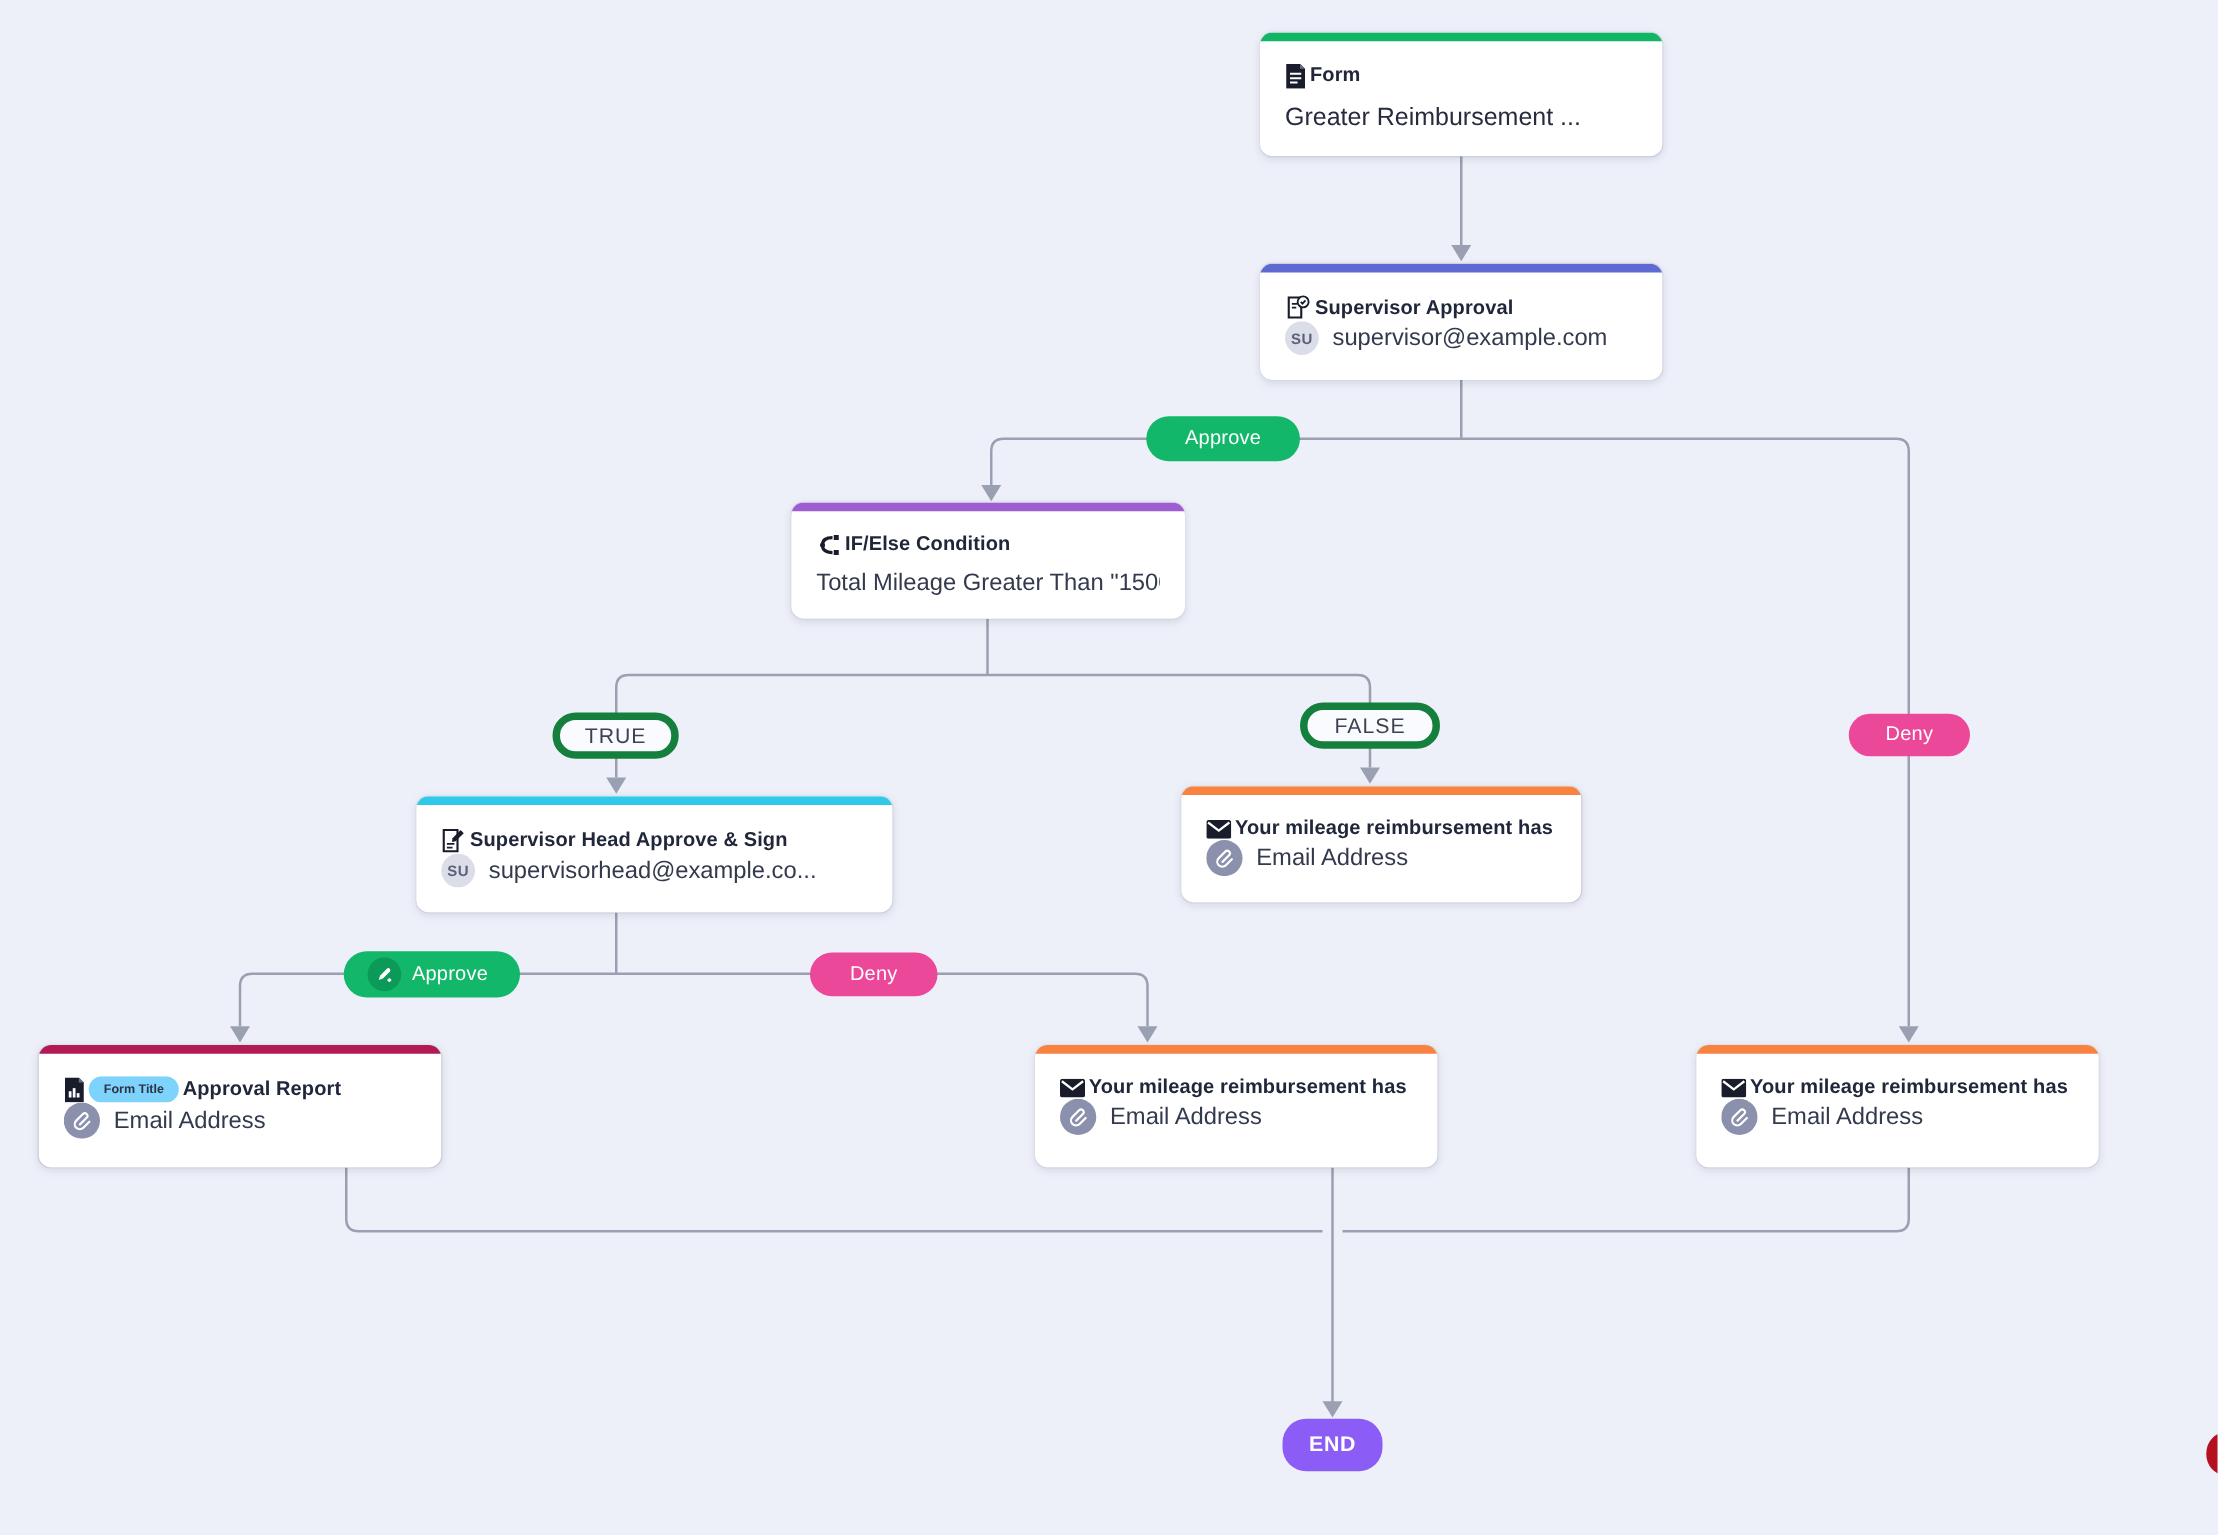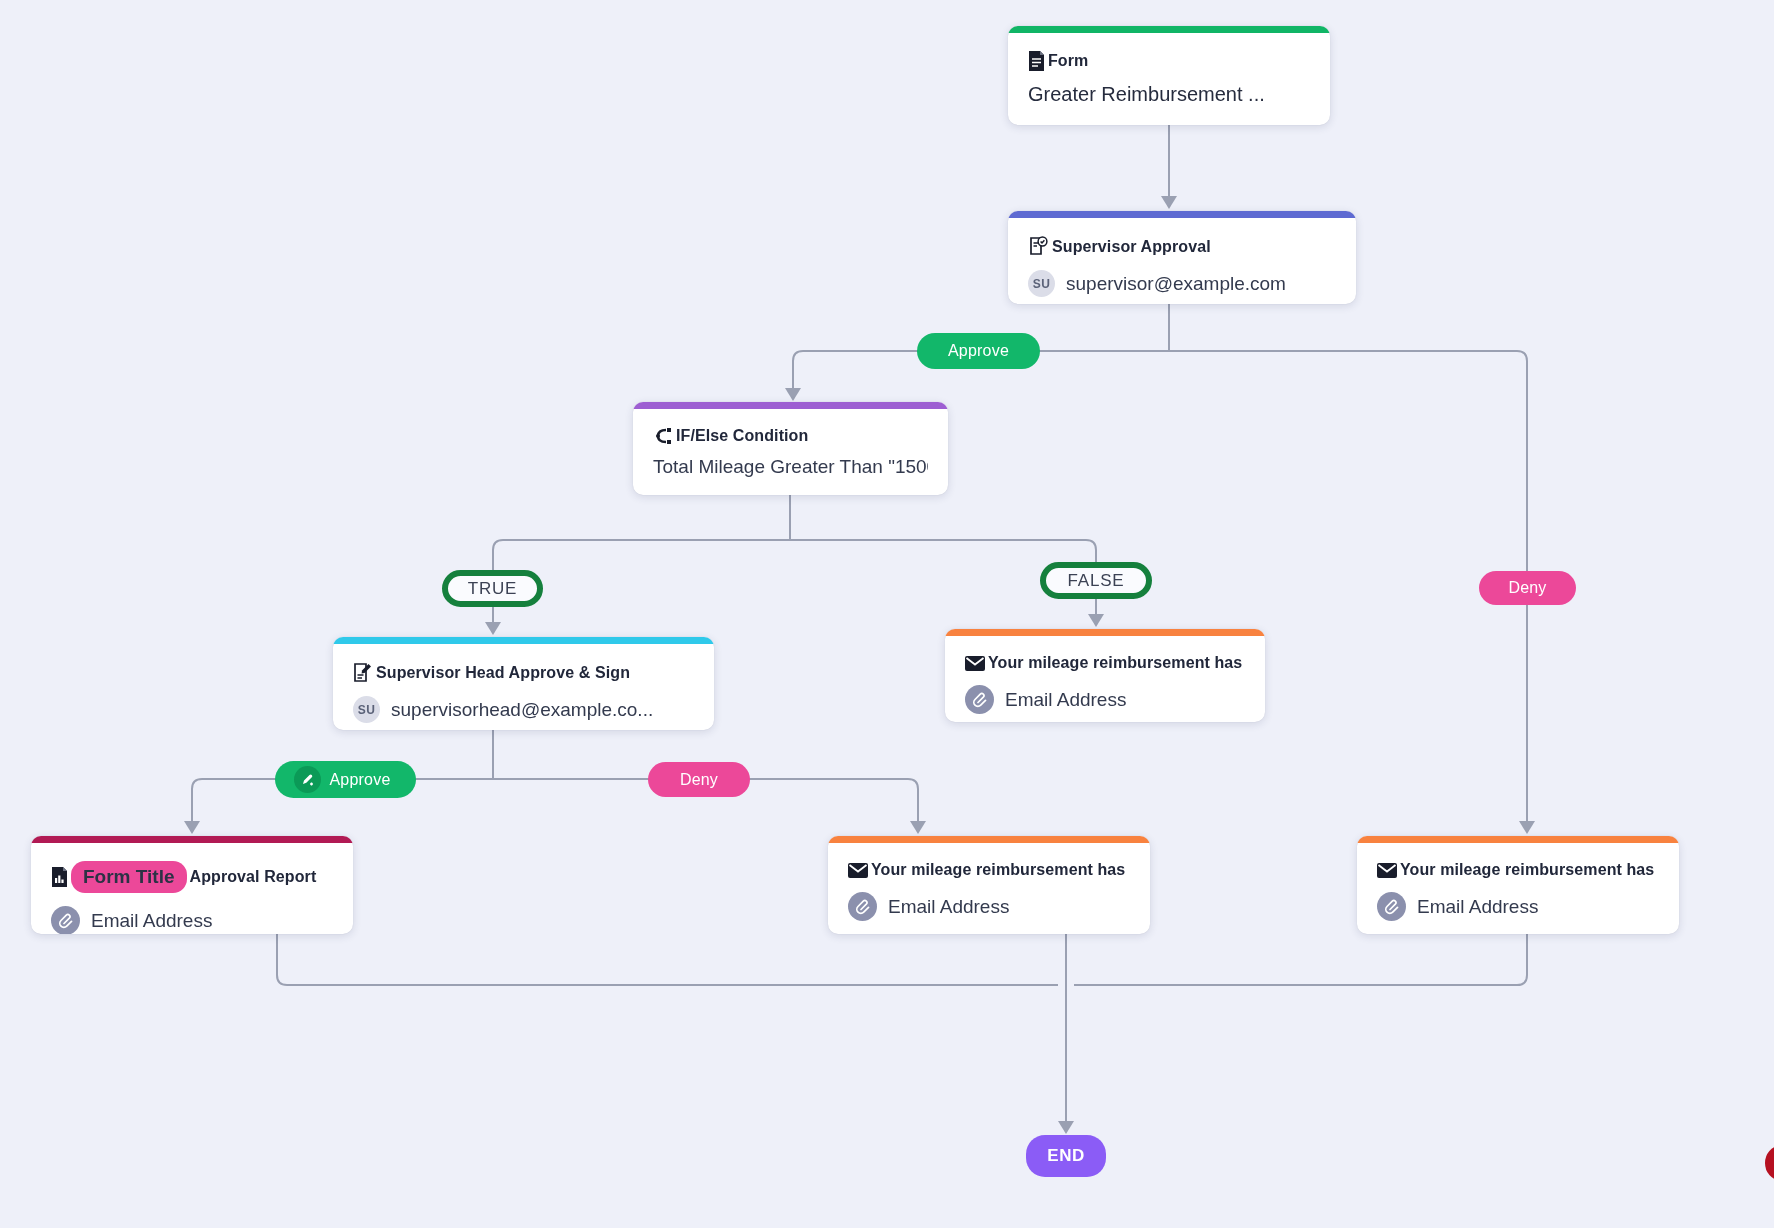--- a/index.html
+++ b/index.html
@@ -14,33 +14,33 @@
     box-shadow:0 2px 8px rgba(45,50,90,.14), 0 0 1px rgba(45,50,90,.18);
     z-index:2; padding:17px 20px 14px 20px; overflow:hidden;
   }
   .node::before {
     content:""; position:absolute; left:0; top:0; right:0; height:7px;
     background:var(--accent,#888); border-radius:10px 10px 0 0;
   }
   .node-head { display:flex; align-items:center; gap:3px; margin-top:8px; white-space:nowrap; overflow:hidden; }
   .node-title { font-weight:bold; font-size:16px; color:#21273a; letter-spacing:.1px; }
   .node-big-title { font-size:20px; color:#262c3e; margin-top:12px; white-space:nowrap; overflow:hidden; }
-  .node-sub { display:flex; align-items:center; gap:11px; margin-top:13px; white-space:nowrap; overflow:hidden; }
+  .node-sub { display:flex; align-items:center; gap:11px; white-space:nowrap; overflow:hidden; }
   .node-sub-text { font-size:19px; color:#333a4e; }
   .avatar {
     width:27px; height:27px; border-radius:50%; background:#dbdde8; color:#5b6278;
     font-size:12px; font-weight:bold; display:flex; align-items:center; justify-content:center;
     flex:0 0 auto; letter-spacing:.3px;
   }
   .clip-badge {
     width:29px; height:29px; border-radius:50%; background:#8b90ad;
     display:flex; align-items:center; justify-content:center; flex:0 0 auto;
   }
   .tag {
-    background:#ec4899; color:#2c3245; font-weight:bold; font-size:19px;
+    background:#7dd3fc; color:#2c3245; font-weight:bold; font-size:10px;
     padding:5px 12px; border-radius:14px; flex:0 0 auto;
   }
   .nicon { flex:0 0 auto; display:flex; align-items:center; justify-content:center; }
 
   
   .pill {
     position:absolute; z-index:3; display:flex; align-items:center; justify-content:center;
     border-radius:19px; font-size:16px; color:#ffffff; letter-spacing:.2px;
   }
   .pill.approve { background:#12b76a; }
@@ -99,21 +99,21 @@
               <line x1="4" y1="11.5" x2="13" y2="11.5"></line>
               <line x1="4" y1="15" x2="10" y2="15"></line>
             </g>
           </svg>
       </span>
       <span class="node-title">Form</span>
     </div>
     <div class="node-big-title">Greater Reimbursement ...</div>
   </div>
 
-  <div class="node" style="left: 1008px; top: 211px; width: 348px; height: 93px; --accent: #5e6ad2;">
+  <div class="node" style="left: 1008px; top: 211px; width: 322px; height: 93px; --accent: #5e6ad2;">
     <div class="node-head">
       <span class="nicon">
         <svg width="21" height="21" viewBox="0 0 21 21">
             <path d="M3 2 h10 v16 H3 z" fill="none" stroke="#191d2b" stroke-width="1.7"></path>
             <line x1="5.5" y1="7" x2="10" y2="7" stroke="#191d2b" stroke-width="1.4"></line>
             <line x1="5.5" y1="10" x2="9" y2="10" stroke="#191d2b" stroke-width="1.4"></line>
             <circle cx="14.5" cy="5.5" r="4.4" fill="#ffffff" stroke="#191d2b" stroke-width="1.5"></circle>
             <path d="M12.6 5.5 l1.4 1.4 2.4-2.6" fill="none" stroke="#191d2b" stroke-width="1.5"></path>
           </svg>
       </span>

